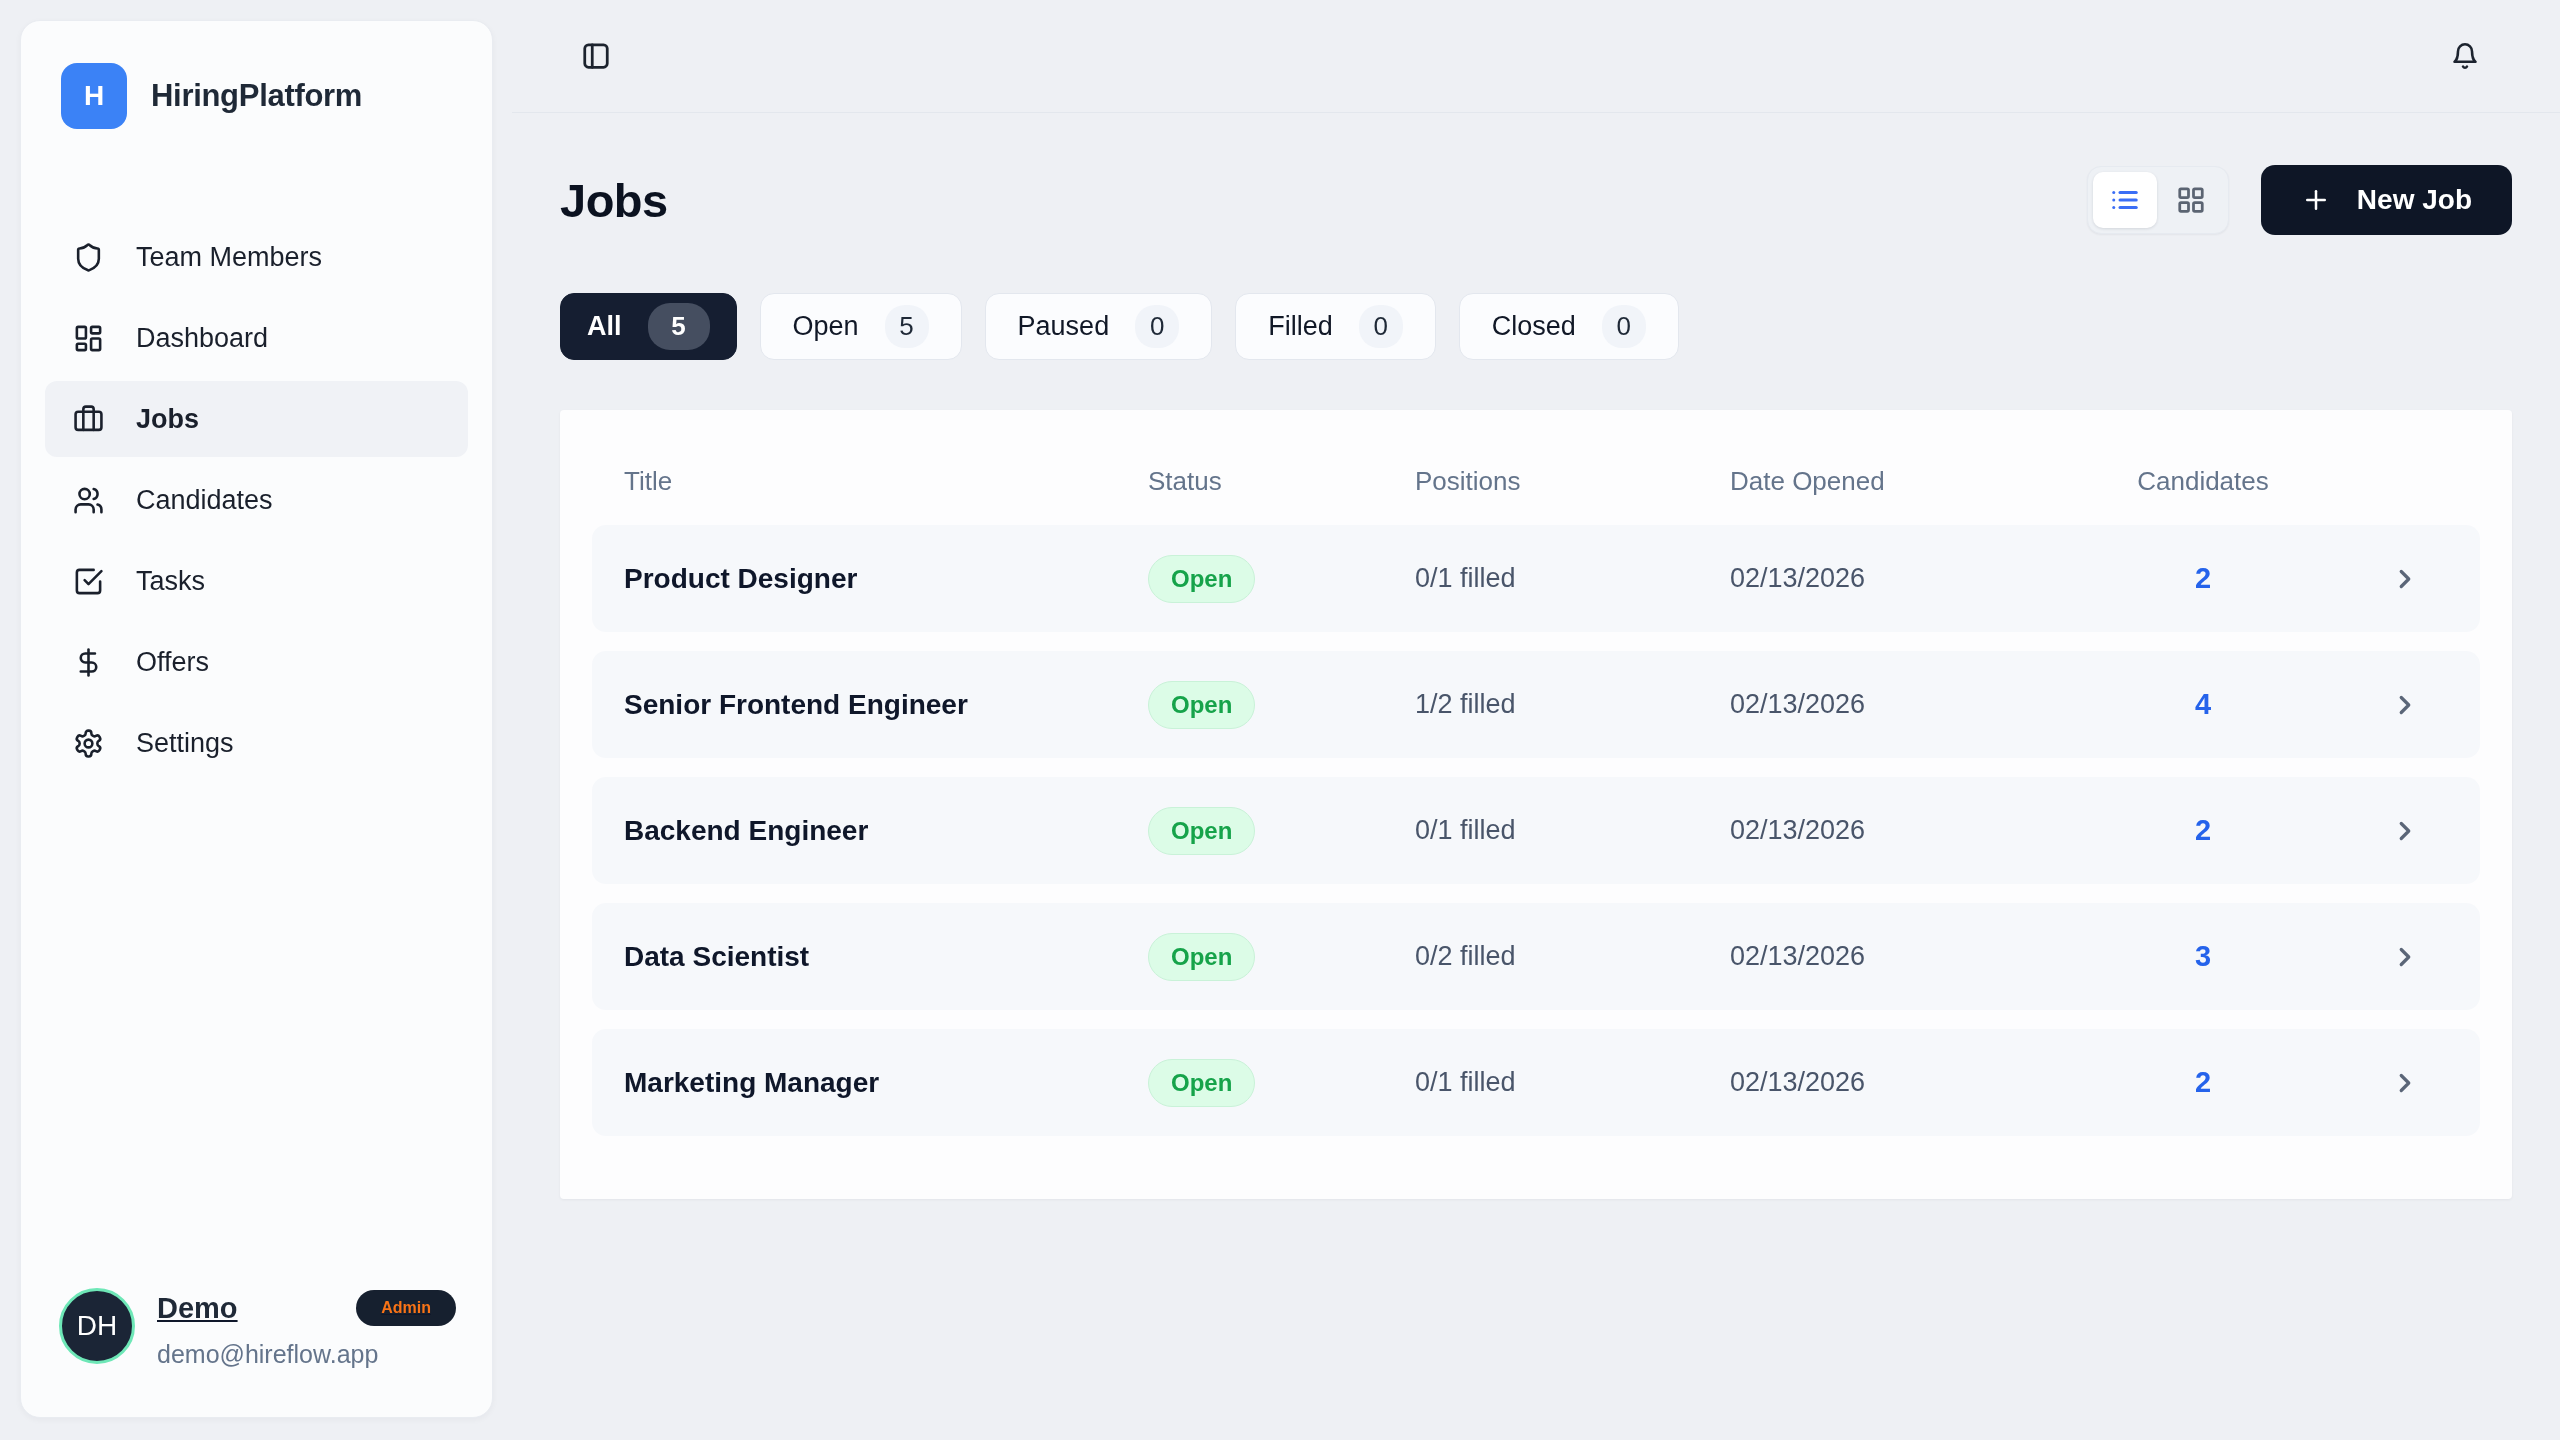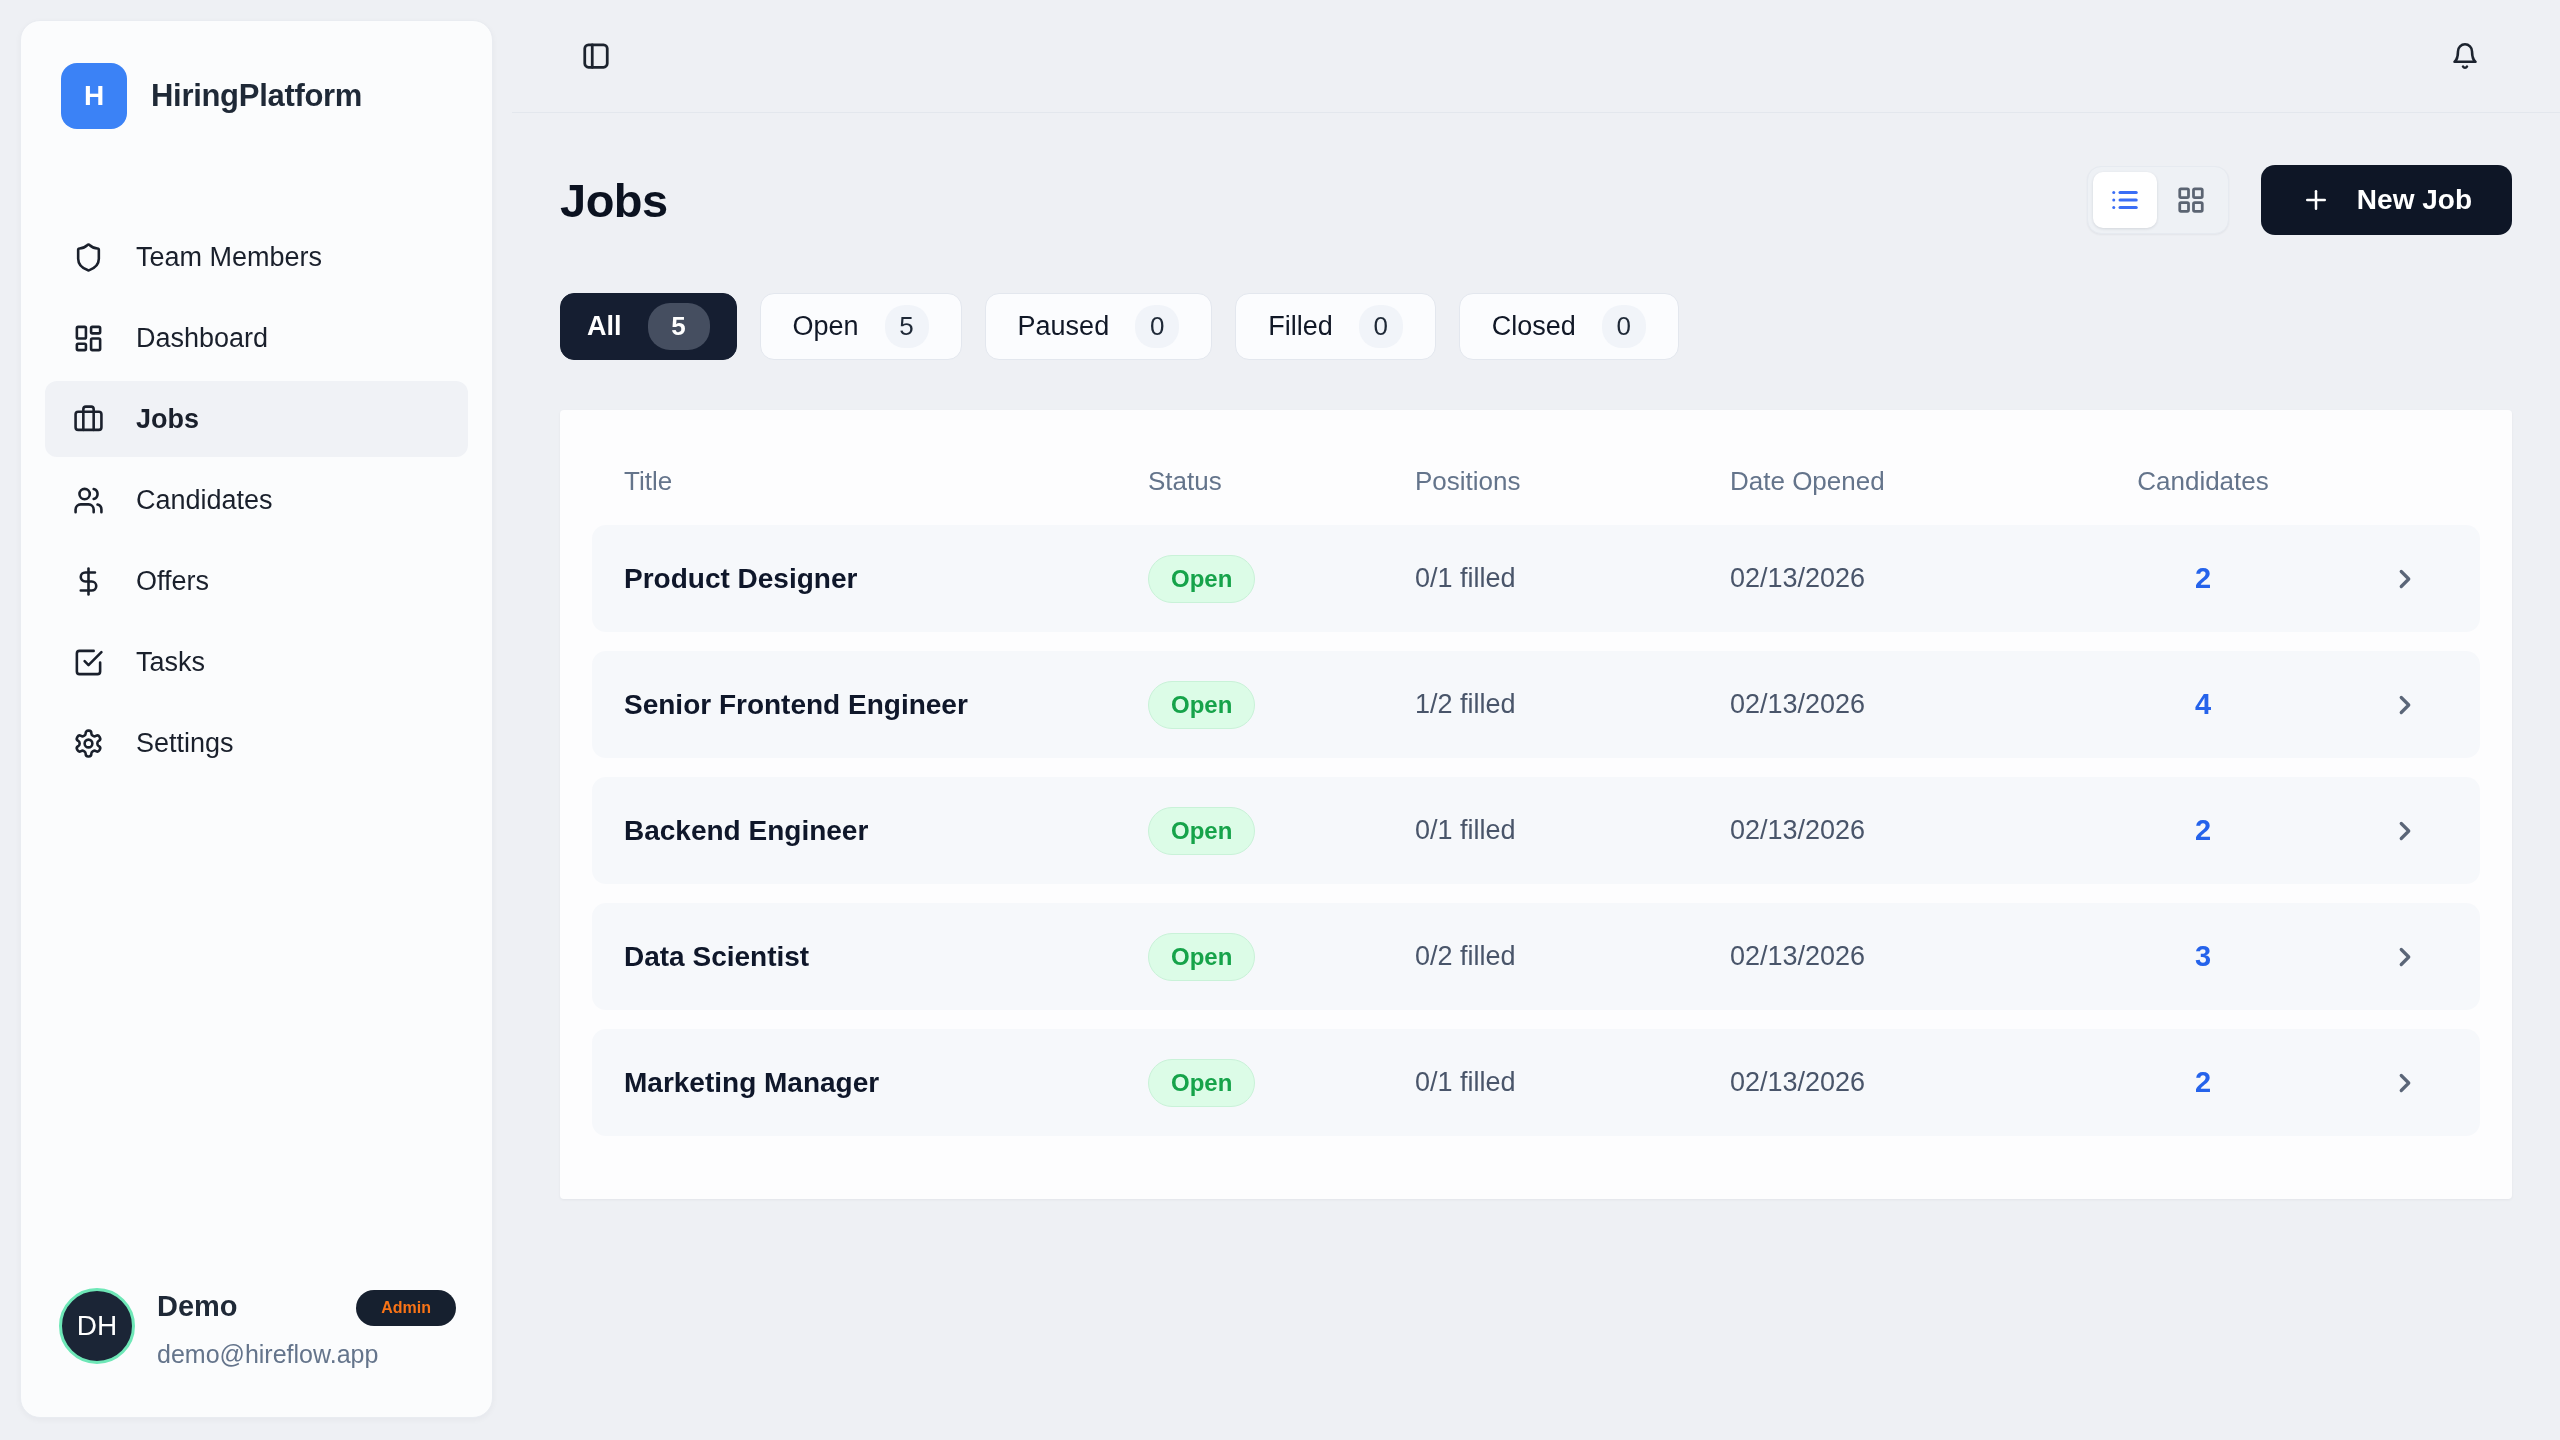--- a/index.html
+++ b/index.html
@@ -49,21 +49,21 @@
   }
   .avatar {
     width:76px; height:76px; border-radius:50%;
     background:#1b2536; color:#fff;
     border:3px solid #6ee7b7;
     font-size:28px; font-weight:500;
     display:flex; align-items:center; justify-content:center;
     flex:0 0 auto;
   }
   .user-info { flex:1; padding-top:2px; }
-  .user-top { display:flex; justify-content:space-between; }
+  .user-top { display:flex; align-items:center; justify-content:space-between;text-decoration:underline; }
   .user-name { font-size:29px; font-weight:600; color:#1f2937; }
   .role-badge {
     background:#16202f; color:#f97316;
     font-size:16px; font-weight:700;
     padding:9px 25px; border-radius:24px;
   }
   .user-email { margin-top:14px; font-size:25px; color:#64748b; }
 
   
   .main { position:absolute; left:493px; right:0; top:0; bottom:0; }
@@ -220,34 +220,34 @@
             <circle cx="9" cy="7" r="4"></circle>
             <path d="M22 21v-2a4 4 0 0 0-3-3.87"></path>
             <path d="M16 3.13a4 4 0 0 1 0 7.75"></path>
           </svg>
       </span>
       <span>Candidates</span>
     </div>
     <div class="nav-item">
       <span class="nicon">
         <svg viewBox="0 0 24 24" fill="none" stroke="currentColor" stroke-width="2" stroke-linecap="round" stroke-linejoin="round" width="31" height="31">
+            <path d="m9 11 3 3L22 4"></path>
+            <path d="M21 12v7a2 2 0 0 1-2 2H5a2 2 0 0 1-2-2V5a2 2 0 0 1 2-2h11"></path>
+          </svg>
+      </span>
+      <span>Tasks</span>
+    </div>
+    <div class="nav-item">
+      <span class="nicon">
+        <svg viewBox="0 0 24 24" fill="none" stroke="currentColor" stroke-width="2" stroke-linecap="round" stroke-linejoin="round" width="31" height="31">
             <line x1="12" x2="12" y1="2" y2="22"></line>
             <path d="M17 5H9.5a3.5 3.5 0 0 0 0 7h5a3.5 3.5 0 0 1 0 7H6"></path>
           </svg>
       </span>
       <span>Offers</span>
-    </div>
-    <div class="nav-item">
-      <span class="nicon">
-        <svg viewBox="0 0 24 24" fill="none" stroke="currentColor" stroke-width="2" stroke-linecap="round" stroke-linejoin="round" width="31" height="31">
-            <path d="m9 11 3 3L22 4"></path>
-            <path d="M21 12v7a2 2 0 0 1-2 2H5a2 2 0 0 1-2-2V5a2 2 0 0 1 2-2h11"></path>
-          </svg>
-      </span>
-      <span>Tasks</span>
     </div>
     <div class="nav-item">
       <span class="nicon">
         <svg viewBox="0 0 24 24" fill="none" stroke="currentColor" stroke-width="2" stroke-linecap="round" stroke-linejoin="round" width="31" height="31">
             <path d="M12.22 2h-.44a2 2 0 0 0-2 2v.18a2 2 0 0 1-1 1.73l-.43.25a2 2 0 0 1-2 0l-.15-.08a2 2 0 0 0-2.73.73l-.22.38a2 2 0 0 0 .73 2.73l.15.1a2 2 0 0 1 1 1.72v.51a2 2 0 0 1-1 1.74l-.15.09a2 2 0 0 0-.73 2.73l.22.38a2 2 0 0 0 2.73.73l.15-.08a2 2 0 0 1 2 0l.43.25a2 2 0 0 1 1 1.73V20a2 2 0 0 0 2 2h.44a2 2 0 0 0 2-2v-.18a2 2 0 0 1 1-1.73l.43-.25a2 2 0 0 1 2 0l.15.08a2 2 0 0 0 2.73-.73l.22-.39a2 2 0 0 0-.73-2.73l-.15-.08a2 2 0 0 1-1-1.74v-.5a2 2 0 0 1 1-1.74l.15-.09a2 2 0 0 0 .73-2.73l-.22-.38a2 2 0 0 0-2.73-.73l-.15.08a2 2 0 0 1-2 0l-.43-.25a2 2 0 0 1-1-1.73V4a2 2 0 0 0-2-2z"></path>
             <circle cx="12" cy="12" r="3"></circle>
           </svg>
       </span>
       <span>Settings</span>
     </div>

